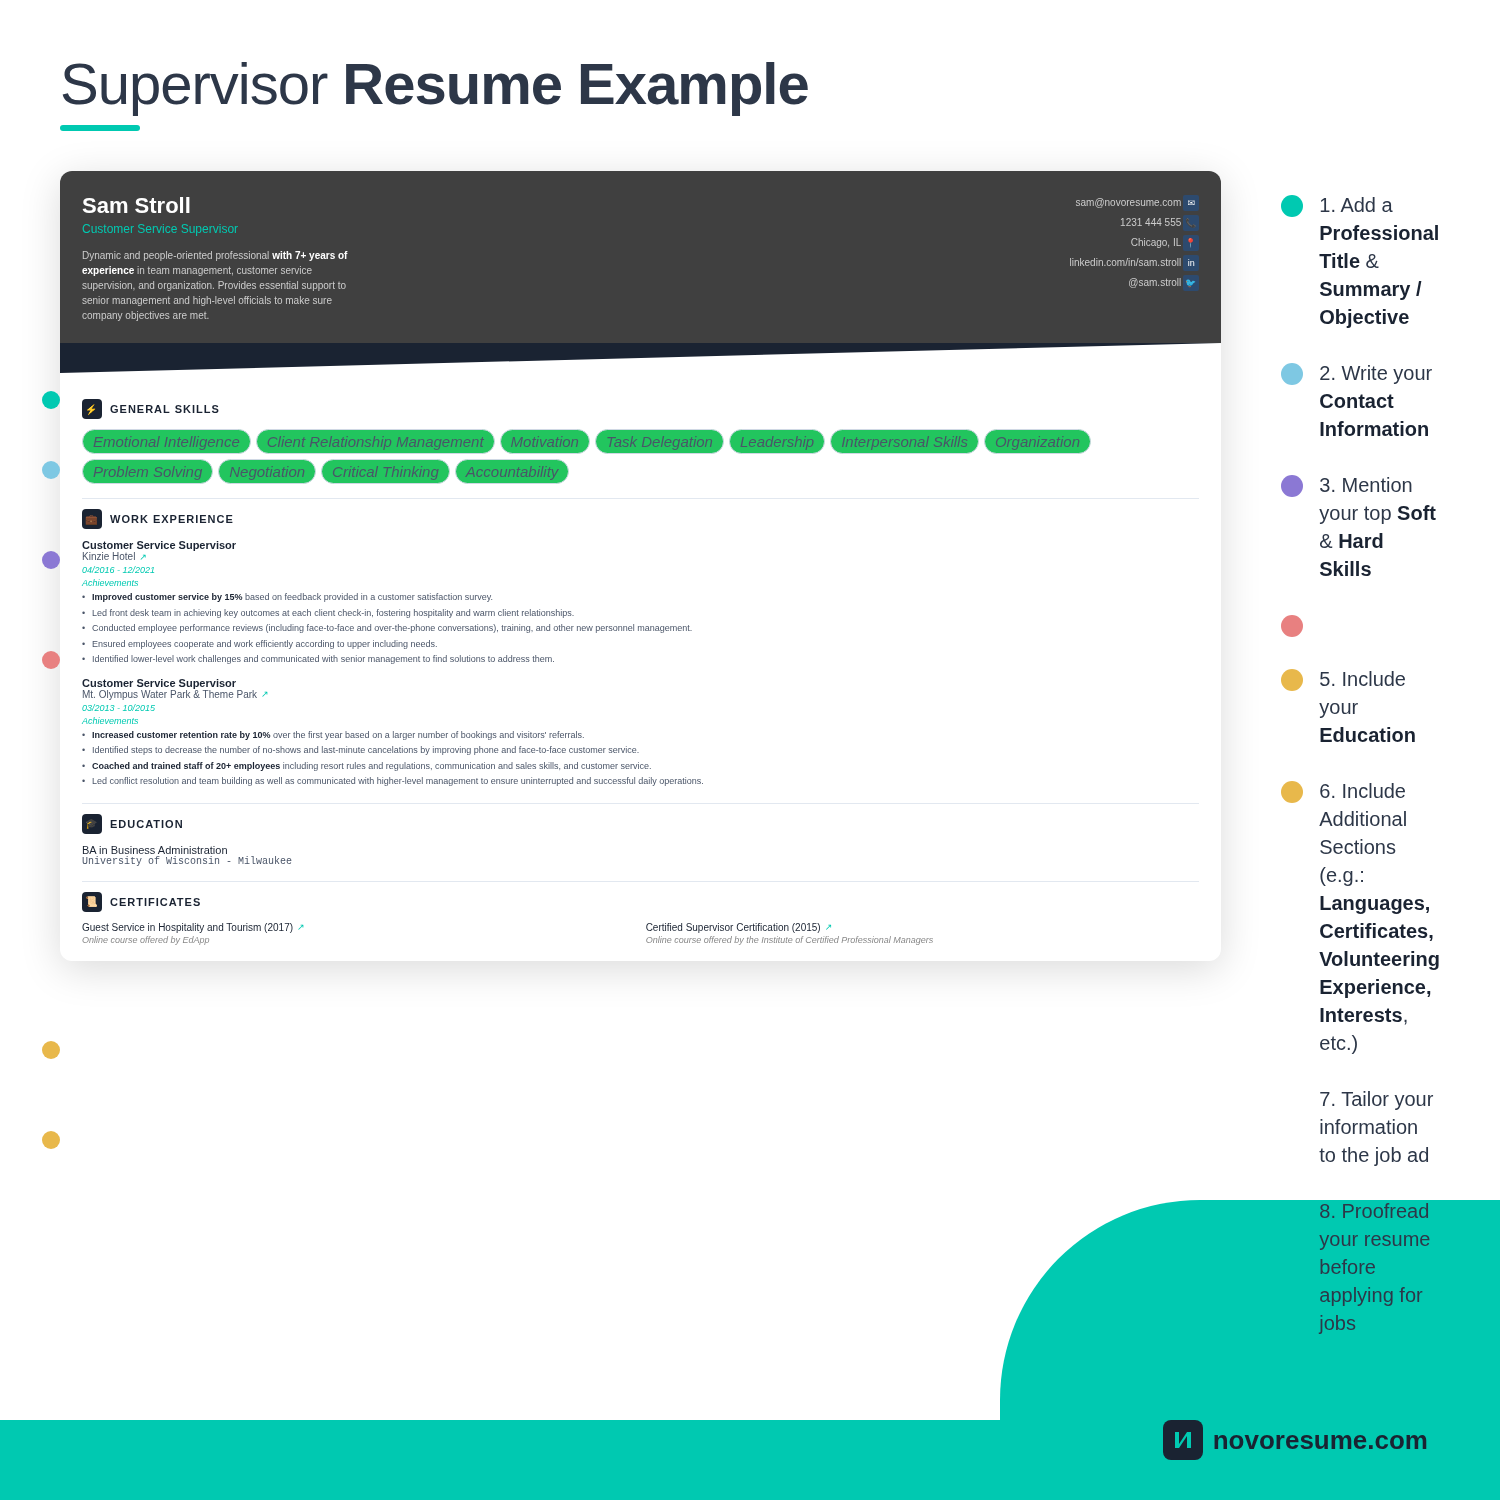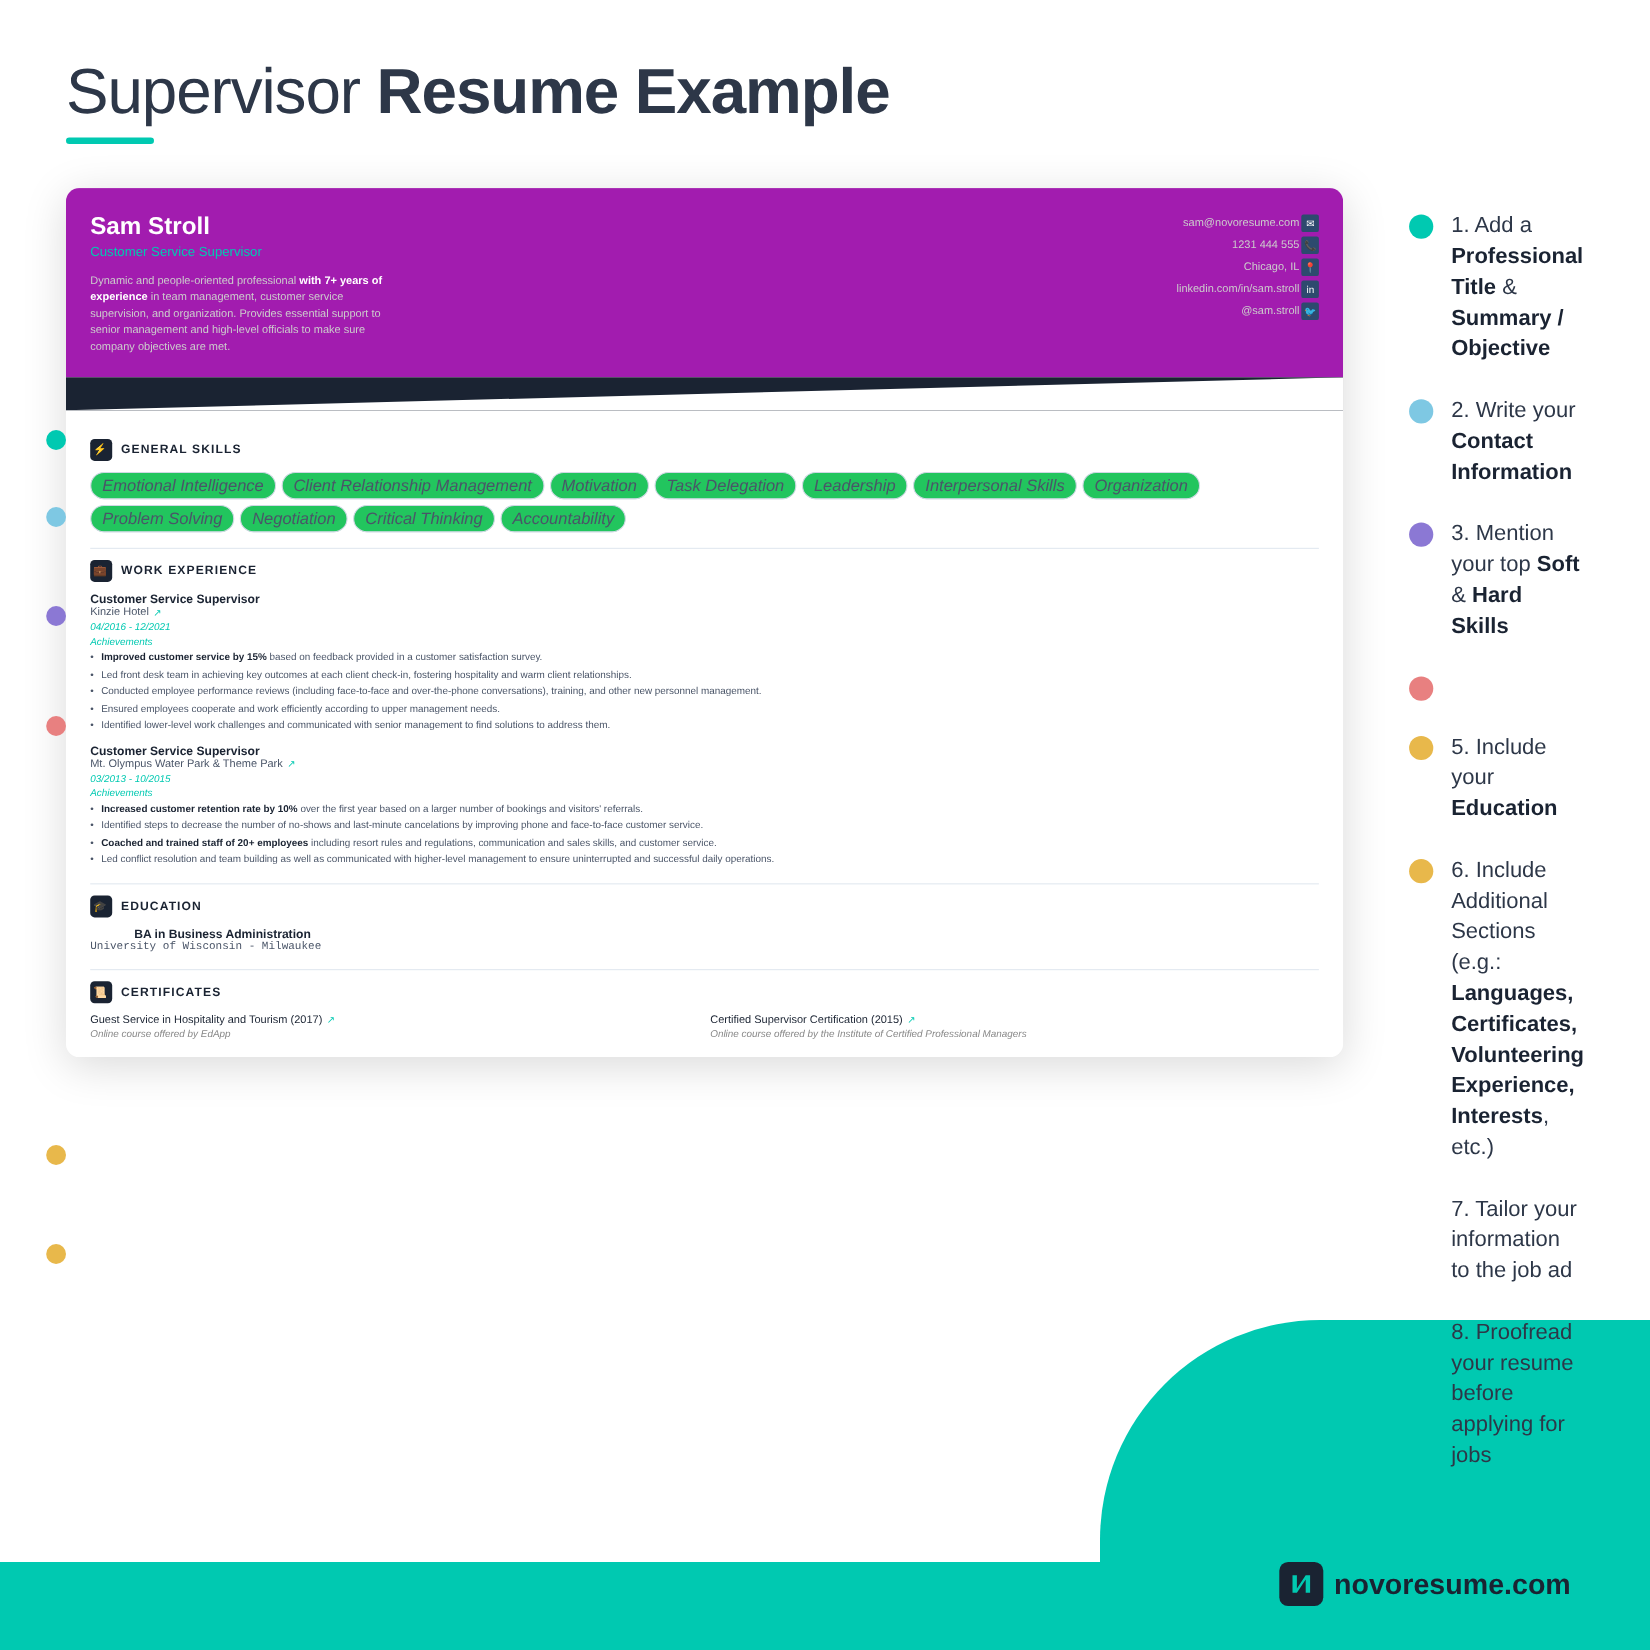--- a/index.html
+++ b/index.html
@@ -73,21 +73,21 @@
       flex: 0 0 580px;
       background: #ffffff;
       border-radius: 12px;
       box-shadow: 0 8px 40px rgba(0,0,0,0.15);
       overflow: hidden;
       position: relative;
     }
 
     
     .resume-header {
-      background: #a21caf;
+      background: #404040;
       padding: 22px 22px 0 22px;
       position: relative;
     }
     .resume-header-top {
       display: flex;
       justify-content: space-between;
       align-items: flex-start;
     }
     .resume-name {
       color: #ffffff;
@@ -250,24 +250,23 @@
       left: 0;
       color: #4a5568;
     }
     .achievement-item strong {
       color: #1a2332;
     }
 
     
     .edu-degree {
       font-size: 11px;
-      font-weight: 700;
+      font-weight: 400;
       color: #1a2332;
       margin-top: 8px;
-      margin-left: 40px;
     }
     .edu-school {
       font-size: 10px;
       color: #4a5568;
       font-family: Liberation Mono, monospace;
     }
 
     
     .cert-grid {
       display: grid;
@@ -437,21 +436,21 @@
             <span>WORK EXPERIENCE</span>
           </div>
 
           <div class="job-title-main">Customer Service Supervisor</div>
           <div class="job-company">Kinzie Hotel <span class="job-link-icon">↗</span></div>
           <div class="job-dates">04/2016 - 12/2021</div>
           <div class="achievements-label">Achievements</div>
           <div class="achievement-item"><strong>Improved customer service by 15%</strong> based on feedback provided in a customer satisfaction survey.</div>
           <div class="achievement-item">Led front desk team in achieving key outcomes at each client check-in, fostering hospitality and warm client relationships.</div>
           <div class="achievement-item">Conducted employee performance reviews (including face-to-face and over-the-phone conversations), training, and other new personnel management.</div>
-          <div class="achievement-item">Ensured employees cooperate and work efficiently according to upper management needs.</div>
+          <div class="achievement-item">Ensured employees cooperate and work efficiently according to upper including needs.</div>
           <div class="achievement-item">Identified lower-level work challenges and communicated with senior management to find solutions to address them.</div>
 
           <div class="job-title-main">Customer Service Supervisor</div>
           <div class="job-company">Mt. Olympus Water Park &amp; Theme Park <span class="job-link-icon">↗</span></div>
           <div class="job-dates">03/2013 - 10/2015</div>
           <div class="achievements-label">Achievements</div>
           <div class="achievement-item"><strong>Increased customer retention rate by 10%</strong> over the first year based on a larger number of bookings and visitors' referrals.</div>
           <div class="achievement-item">Identified steps to decrease the number of no-shows and last-minute cancelations by improving phone and face-to-face customer service.</div>
           <div class="achievement-item"><strong>Coached and trained staff of 20+ employees</strong> including resort rules and regulations, communication and sales skills, and customer service.</div>
           <div class="achievement-item">Led conflict resolution and team building as well as communicated with higher-level management to ensure uninterrupted and successful daily operations.</div>

